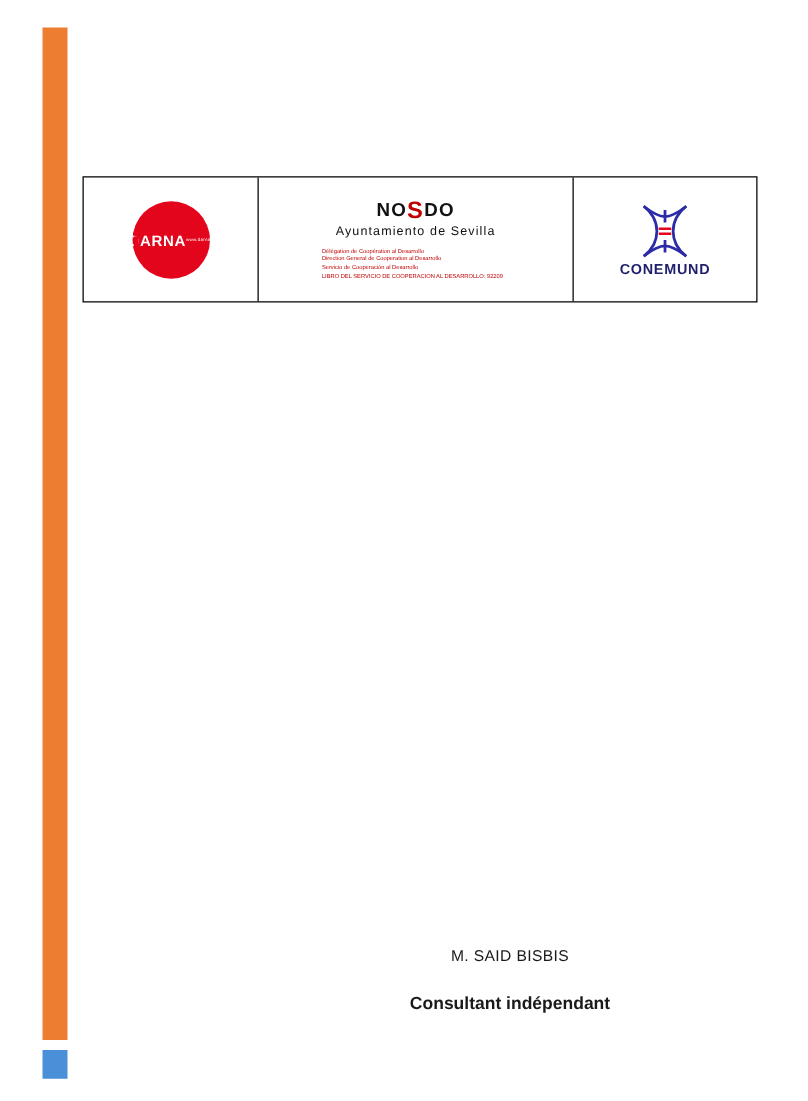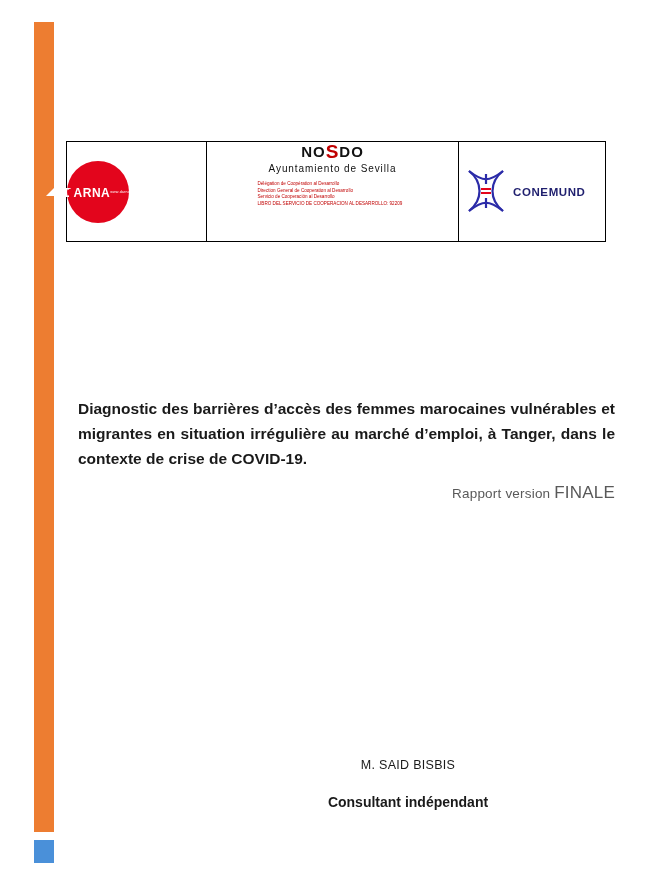--- a/index.html
+++ b/index.html
@@ -44,27 +44,27 @@
     width: 540px;
     height: 101px;
     border: 1px solid #000000;
     box-sizing: border-box;
     display: flex;
     background: #ffffff;
   }
   .logo-cell {
     display: flex;
     align-items: center;
-    justify-content: flex-start;
+    justify-content: center;
     box-sizing: border-box;
     position: relative;
   }
   .cell-darna { width: 140px; border-right: 1px solid #000; }
   .cell-sevilla { width: 252px; border-right: 1px solid #000; flex-direction: column; }
-  .cell-conemund { flex: 1; }
+  .cell-conemund { flex: 1; flex-direction: column; }
 
   
   .darna-circle {
     width: 62px;
     height: 62px;
     border-radius: 50%;
     background: #E3051C;
     position: relative;
     display: flex;
     flex-direction: row;
@@ -240,23 +240,19 @@
             <path d="M27 6 L 27 16"></path>
             <path d="M27 30 L 27 40"></path>
           </g>
         </svg>
       </div>
       <div class="conemund-text">CONEMUND</div>
     </div>
 
   </div>
 
-  <div class="title-block">
-    <h1 class="doc-title">Diagnostic des barrières d’accès des femmes marocaines vulnérables et migrantes en situation irrégulière au marché d’emploi, à Tanger, dans le contexte de crise de COVID-19.</h1>
-    <div class="doc-subtitle"><span class="sc">Rapport version </span><span>FINALE</span></div>
-  </div>
 
   <div class="author-block">
     <div class="author-name">M. SAID BISBIS</div>
     <div class="author-role">Consultant indépendant</div>
   </div>
 
 </div>
 
 </body></html>

